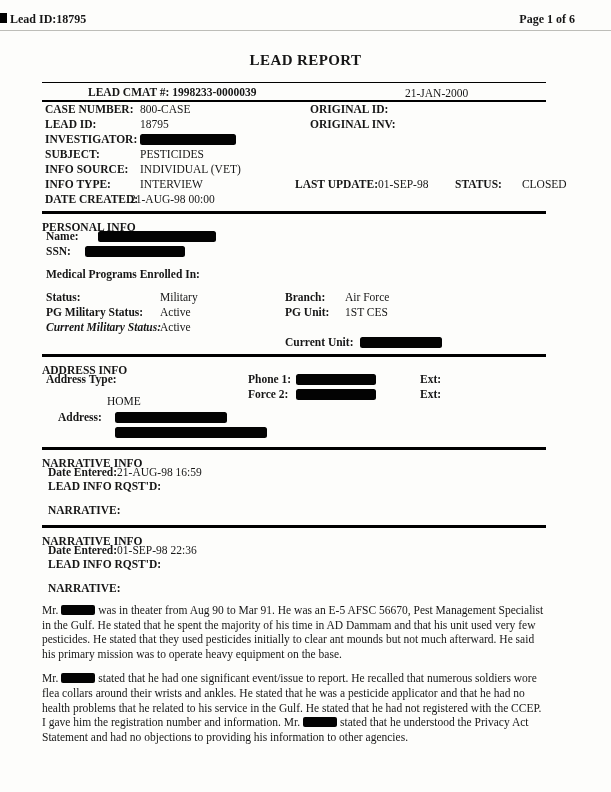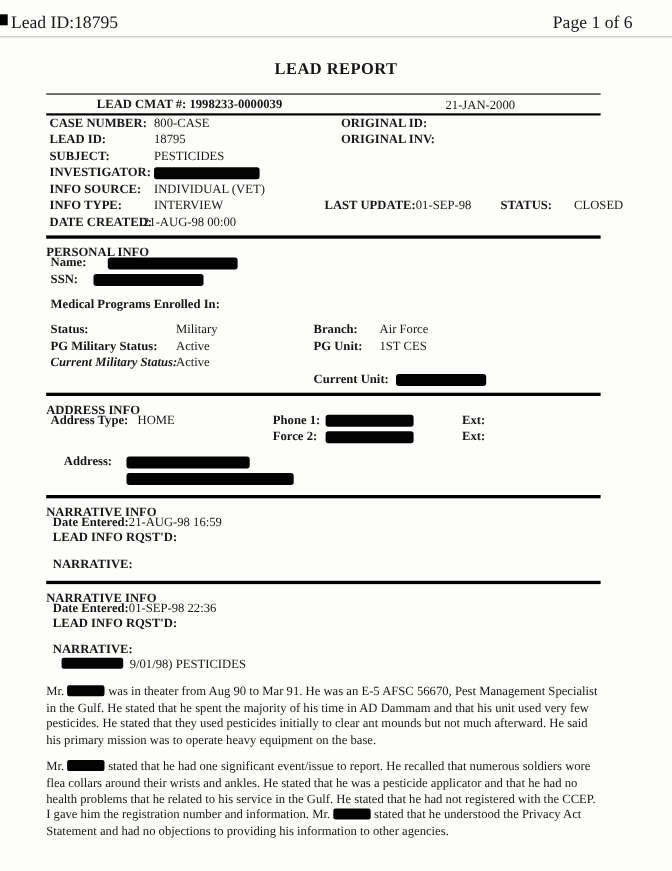--- a/index.html
+++ b/index.html
@@ -5,21 +5,21 @@
   * { box-sizing: border-box; }
   html, body { margin: 0; padding: 0; background: #9a9a9a; }
   .page {
     width: 611px; height: 792px; margin: 0 auto;
     background: #fdfdfb; position: relative;
     font-family: "Liberation Serif", "DejaVu Serif", serif;
     color: #161616; overflow: hidden;
     box-shadow: 0 0 4px rgba(0,0,0,.4);
   }
   .b { font-weight: bold; }
-  .tiny { font-size: 16px; }
+  .tiny { font-size: 12px; font-weight: bold; }
   .topbar { display: flex; justify-content: space-between; padding: 12px 36px 0 10px; }
   .edge-mark { position: absolute; left: 0; top: 13px; width: 7px; height: 10px; background: #000; }
   .top-rule { height: 1px; background: #bdbdb8; margin-top: 3px; }
   .title { text-align: center; font-size: 15px; margin-top: 21px; letter-spacing: .4px; }
   .content { margin-left: 42px; width: 504px; font-size: 11.5px; }
   .rule { background: #000; }
   .rule.thin { height: 1px; margin-top: 13px; }
   .rule.med { height: 2px; }
   .thick { height: 3px; background: #000; margin-top: 4px; }
   .cmat-row { position: relative; height: 17px; padding-top: 3px; padding-left: 46px; }
@@ -64,26 +64,26 @@
       <span class="abs c1 b">CASE NUMBER:</span>
       <span class="abs c2">800-CASE</span>
       <span class="abs cr b">ORIGINAL ID:</span>
     </div>
     <div class="row">
       <span class="abs c1 b">LEAD ID:</span>
       <span class="abs c2">18795</span>
       <span class="abs cr b">ORIGINAL INV:</span>
     </div>
     <div class="row">
+      <span class="abs c1 b">INVESTIGATOR:</span>
+      <span class="redact" style="left:98px;width:96px;"></span>
+    </div>
+    <div class="row">
       <span class="abs c1 b">SUBJECT:</span>
       <span class="abs c2">PESTICIDES</span>
-    </div>
-    <div class="row">
-      <span class="abs c1 b">INVESTIGATOR:</span>
-      <span class="redact" style="left:98px;width:96px;"></span>
     </div>
     <div class="row">
       <span class="abs c1 b">INFO SOURCE:</span>
       <span class="abs c2">INDIVIDUAL (VET)</span>
     </div>
     <div class="row">
       <span class="abs c1 b">INFO TYPE:</span>
       <span class="abs c2">INTERVIEW</span>
       <span class="abs c3"><span class="b">LAST UPDATE:</span><span>01-SEP-98</span></span>
       <span class="abs c4"><span class="b">STATUS:</span><span class="sp">CLOSED</span></span>
@@ -128,21 +128,21 @@
     <div class="row">
       <span class="abs b" style="left:243px;">Current Unit:</span>
       <span class="redact" style="left:318px;width:82px;"></span>
     </div>
 
     <div class="thick"></div>
 
     <div class="sec-title">ADDRESS INFO</div>
     <div class="row">
       <span class="abs b" style="left:4px;">Address Type:</span>
-      <span class="abs" style="left:83px;">HOME</span>
+      <span class="abs" style="left:65px;margin-top:22px;">HOME</span>
       <span class="abs b" style="left:206px;">Phone 1:</span>
       <span class="redact" style="left:254px;width:80px;"></span>
       <span class="abs b" style="left:378px;">Ext:</span>
     </div>
     <div class="row">
       <span class="abs b" style="left:206px;">Force 2:</span>
       <span class="redact" style="left:254px;width:80px;"></span>
       <span class="abs b" style="left:378px;">Ext:</span>
     </div>
     <div class="gap8"></div>
@@ -176,24 +176,20 @@
     <div class="row h14">
       <span class="abs" style="left:6px;"><span class="b">Date Entered:</span><span>01-SEP-98 22:36</span></span>
     </div>
     <div class="row h14">
       <span class="abs b" style="left:6px;">LEAD INFO RQST'D:</span>
     </div>
     <div class="gap10"></div>
     <div class="row h14">
       <span class="abs b" style="left:6px;">NARRATIVE:</span>
     </div>
-    <div class="nheading">
-      <span class="redact-inline" style="width:56px;margin-left:0;"></span>
-      <span>9/01/98) PESTICIDES</span>
-    </div>
     <div class="gap8"></div>
 
     <p class="para"><span>Mr.</span><span class="redact-inline"></span><span>was in theater from Aug 90 to Mar 91.  He was an E-5 AFSC 56670, Pest Management Specialist in the Gulf.  He stated that he spent the majority of his time in AD Dammam and that his unit used very few pesticides.  He stated that they used pesticides initially to clear ant mounds but not much afterward.  He said his primary mission was to operate heavy equipment on the base.</span></p>
 
     <div class="gap10"></div>
 
     <p class="para"><span>Mr.</span><span class="redact-inline"></span><span>stated that he had one significant event/issue to report.  He recalled that numerous soldiers wore flea collars around their wrists and ankles.  He stated that he was a pesticide applicator and that he had no health problems that he related to his service in the Gulf.  He stated that he had not registered with the CCEP.  I gave him the registration number and information.  Mr.</span><span class="redact-inline"></span><span>stated that he understood the Privacy Act Statement and had no objections to providing his information to other agencies.</span></p>
 
   </div>
 </div>

